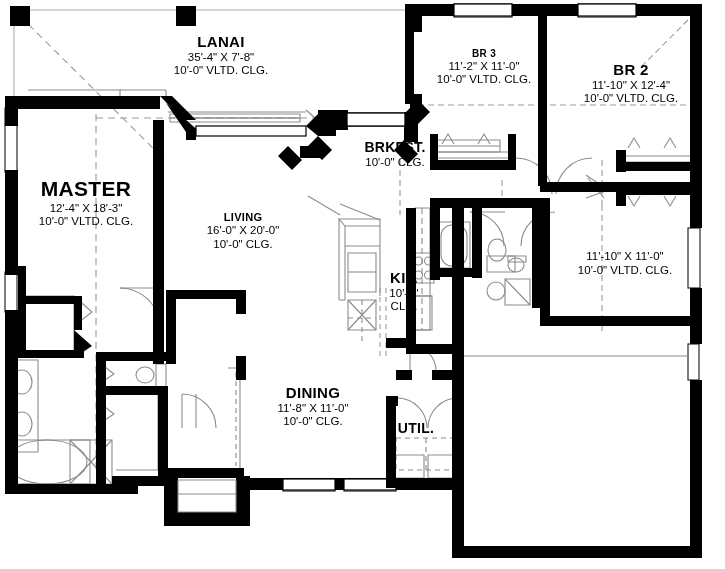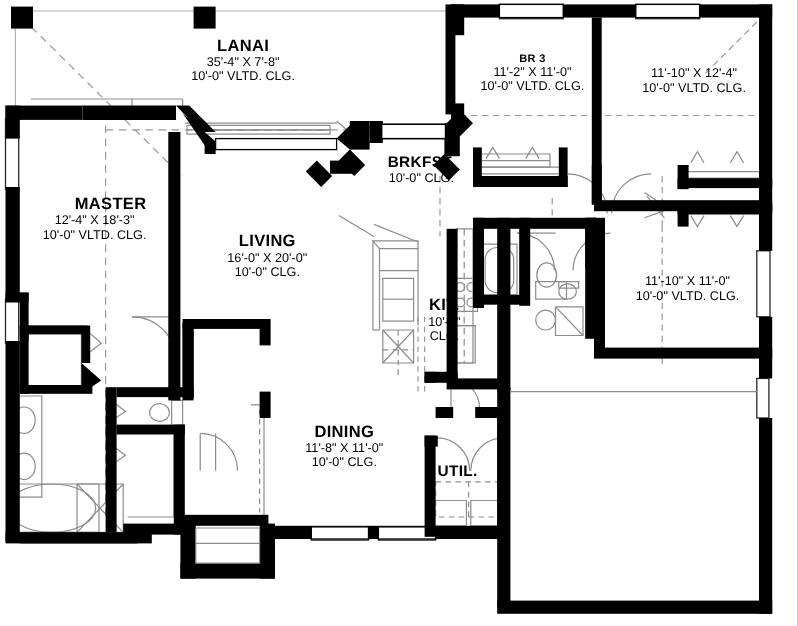--- a/index.html
+++ b/index.html
@@ -345,32 +345,32 @@
     </g>
   </svg>
 
   <div class="rlabel" style="left:221px;top:33px;transform:translateX(-50%);">
     <div class="rname" style="font-size:15px;">LANAI</div>
     <div class="rdim" style="font-size:11.5px;">35'-4" X 7'-8"</div>
     <div class="rdim" style="font-size:11.5px;">10'-0" VLTD. CLG.</div>
   </div>
 
   <div class="rlabel" style="left:86px;top:177px;transform:translateX(-50%);">
-    <div class="rname" style="font-size:15px;text-align:right;">MASTER</div>
+    <div class="rname" style="font-size:21px;">MASTER</div>
     <div class="rdim" style="font-size:11.5px;">12'-4" X 18'-3"</div>
     <div class="rdim" style="font-size:11.5px;">10'-0" VLTD. CLG.</div>
   </div>
 
   <div class="rlabel" style="left:243px;top:211px;transform:translateX(-50%);">
-    <div class="rname" style="font-size:15px;">LIVING</div>
+    <div class="rname" style="font-size:11px;">LIVING</div>
     <div class="rdim" style="font-size:11.5px;">16'-0" X 20'-0"</div>
     <div class="rdim" style="font-size:11.5px;">10'-0" CLG.</div>
   </div>
 
-  <div class="rlabel" style="left:383px;top:139px;transform:translateX(-50%);">
+  <div class="rlabel" style="left:395px;top:139px;transform:translateX(-50%);">
     <div class="rname" style="font-size:14px;">BRKFST.</div>
     <div class="rdim" style="font-size:11.5px;">10'-0" CLG.</div>
   </div>
 
   <div class="rlabel" style="left:404px;top:269px;transform:translateX(-50%);">
     <div class="rname" style="font-size:15px;">KIT.</div>
     <div class="rdim" style="font-size:11.5px;white-space:pre-line;">10'-0"
 CLG.</div>
   </div>
 
@@ -384,20 +384,21 @@
     <div class="rname" style="font-size:14px;">UTIL.</div>
   </div>
 
   <div class="rlabel" style="left:484px;top:48px;transform:translateX(-50%);">
     <div class="rname" style="font-size:10px;">BR 3</div>
     <div class="rdim" style="font-size:11.5px;">11'-2" X 11'-0"</div>
     <div class="rdim" style="font-size:11.5px;">10'-0" VLTD. CLG.</div>
   </div>
 
   <div class="rlabel" style="left:631px;top:61px;transform:translateX(-50%);">
+    <div class="rname" style="font-size:15px;">BR 2</div>
     <div class="rdim" style="font-size:11.5px;">11'-10" X 12'-4"</div>
     <div class="rdim" style="font-size:11.5px;">10'-0" VLTD. CLG.</div>
   </div>
 
   <div class="rlabel" style="left:625px;top:250px;transform:translateX(-50%);">
     <div class="rdim" style="font-size:11.5px;">11'-10" X 11'-0"</div>
     <div class="rdim" style="font-size:11.5px;">10'-0" VLTD. CLG.</div>
   </div>
 
 

